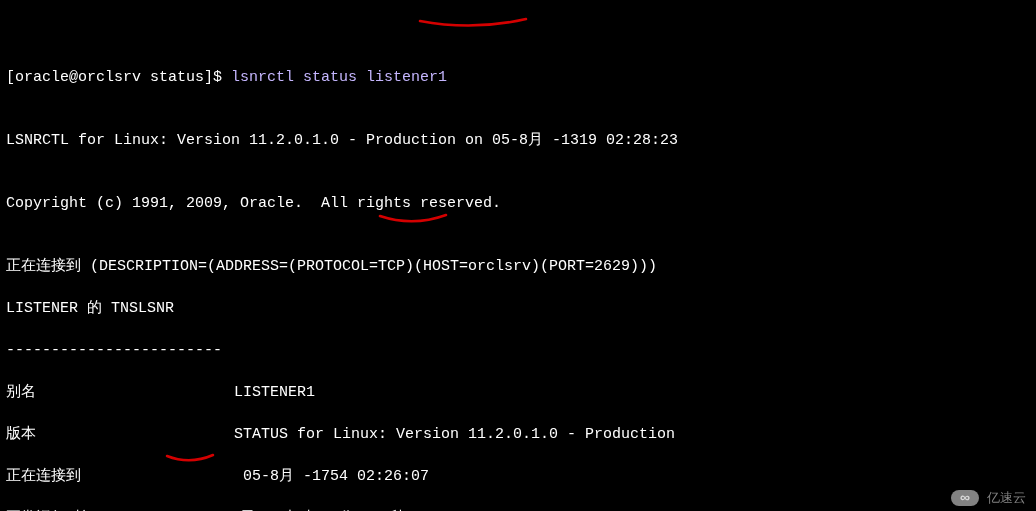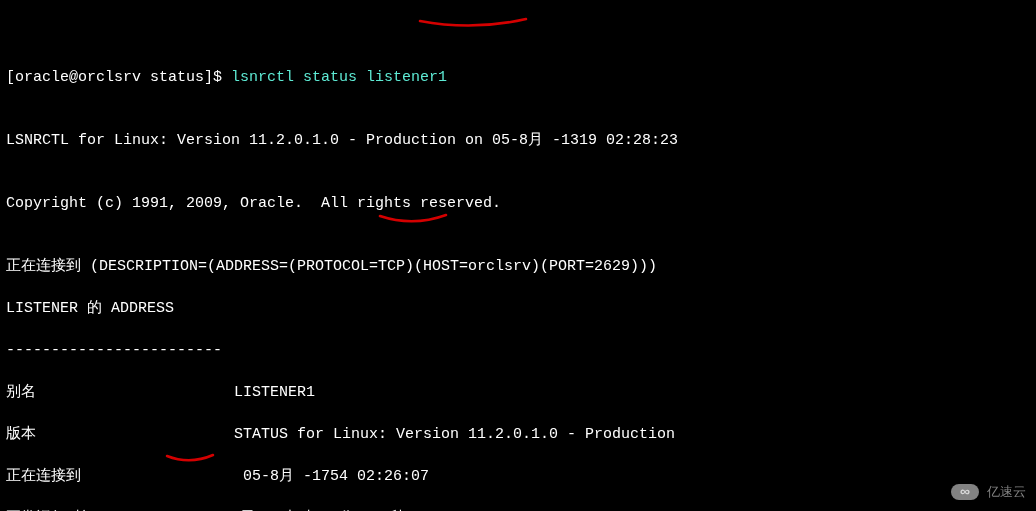--- a/index.html
+++ b/index.html
@@ -9,33 +9,33 @@
       font-size: 15px;
       color: #fff;
       line-height: 1.4;
       padding: 4px 6px;
       width: 1036px;
       height: 511px;
       white-space: pre;
       position: relative;
     }
     .line { display: block; }
-    .yellow { color: #5eead4; }
+    .yellow { color: #c4b5fd; }
     .underline-red {
       position: absolute;
       height: 14px;
       pointer-events: none;
     }
     .ul1 { left: 418px; top: 17px; width: 110px; }
     .ul2 { left: 378px; top: 213px; width: 70px; }
     .ul3 { left: 165px; top: 453px; width: 50px; }
     .watermark {
       position: absolute;
       right: 10px;
-      bottom: 10px;
+      bottom: 4px;
       display: flex;
       align-items: center;
       gap: 8px;
       color: #999;
       font-family: sans-serif;
       font-size: 13px;
       opacity: 0.85;
     }
     .watermark-icon {
       width: 28px;
@@ -58,21 +58,21 @@
 <body>
 
 
 <span class="line"><span>[oracle@orclsrv status]$ </span><span class="yellow">lsnrctl status listener1</span></span>
 <span class="line"></span>
 <span class="line">LSNRCTL for Linux: Version 11.2.0.1.0 - Production on 05-8月 -1319 02:28:23</span>
 <span class="line"></span>
 <span class="line">Copyright (c) 1991, 2009, Oracle.  All rights reserved.</span>
 <span class="line"></span>
 <span class="line">正在连接到 (DESCRIPTION=(ADDRESS=(PROTOCOL=TCP)(HOST=orclsrv)(PORT=2629)))</span>
-<span class="line">LISTENER 的 ADDRESS</span>
+<span class="line">LISTENER 的 TNSLSNR</span>
 <span class="line">------------------------</span>
 <span class="line"><span>别名                      </span><span>LISTENER1</span></span>
 <span class="line"><span>版本                      </span><span>STATUS for Linux: Version 11.2.0.1.0 - Production</span></span>
 <span class="line"><span>正在连接到                  </span><span>05-8月 -1754 02:26:07</span></span>
 <span class="line"><span>正常运行时间              </span><span>0 天 0 小时 2 分 16 秒</span></span>
 
 
 
 
 

